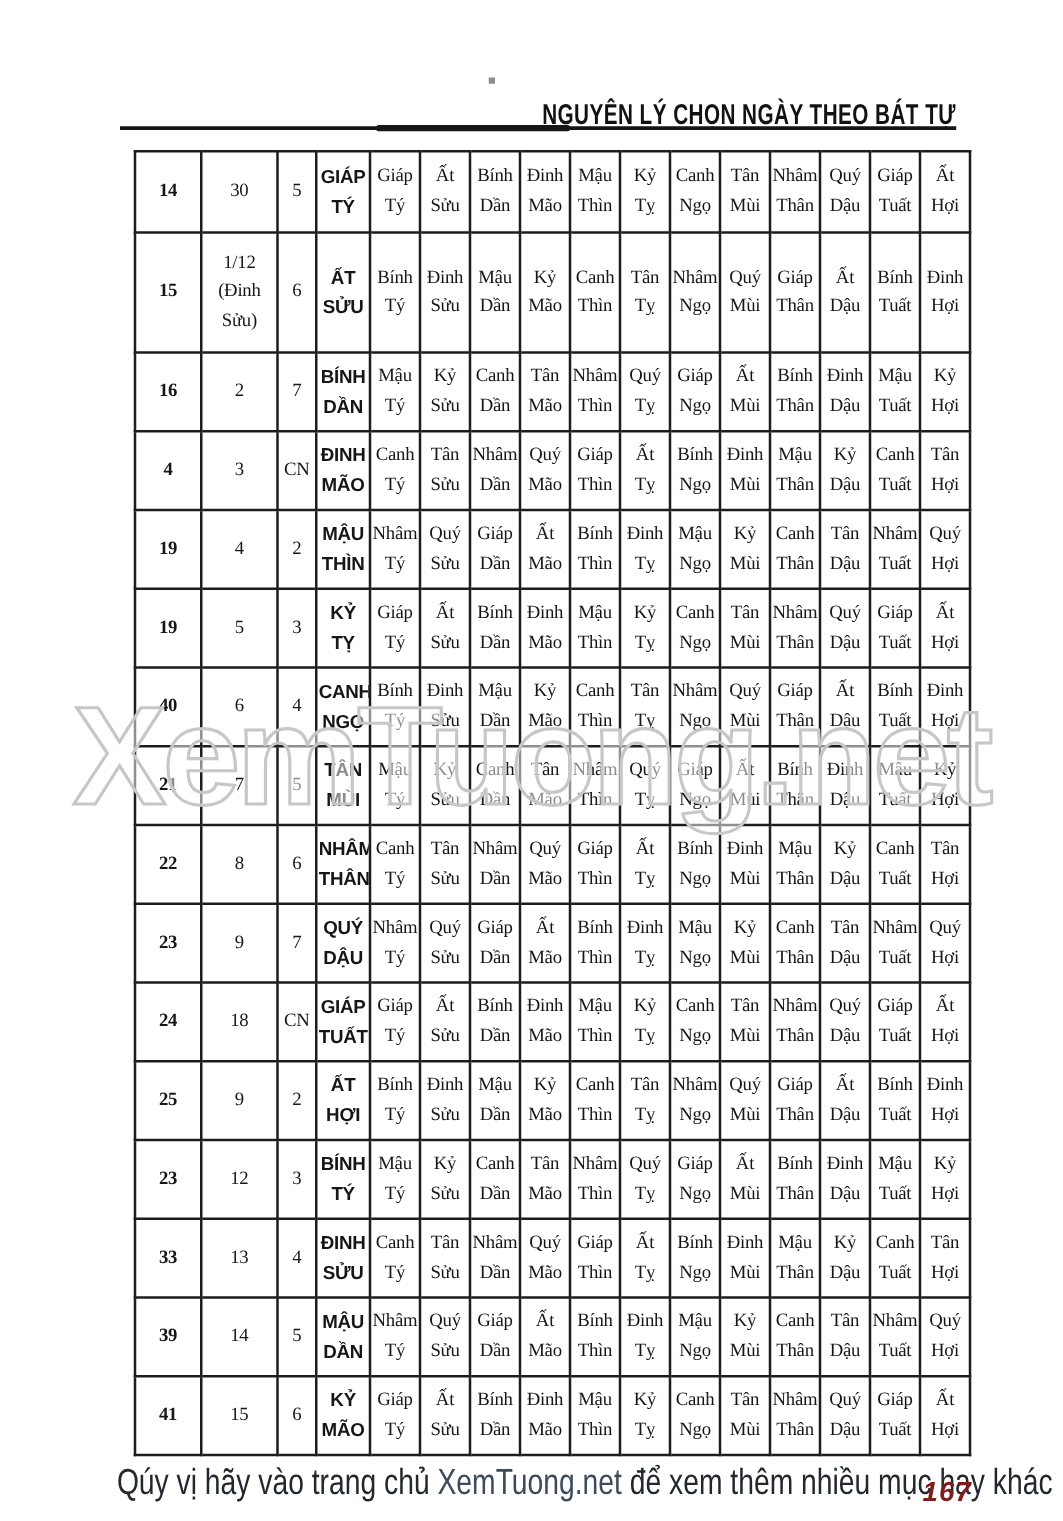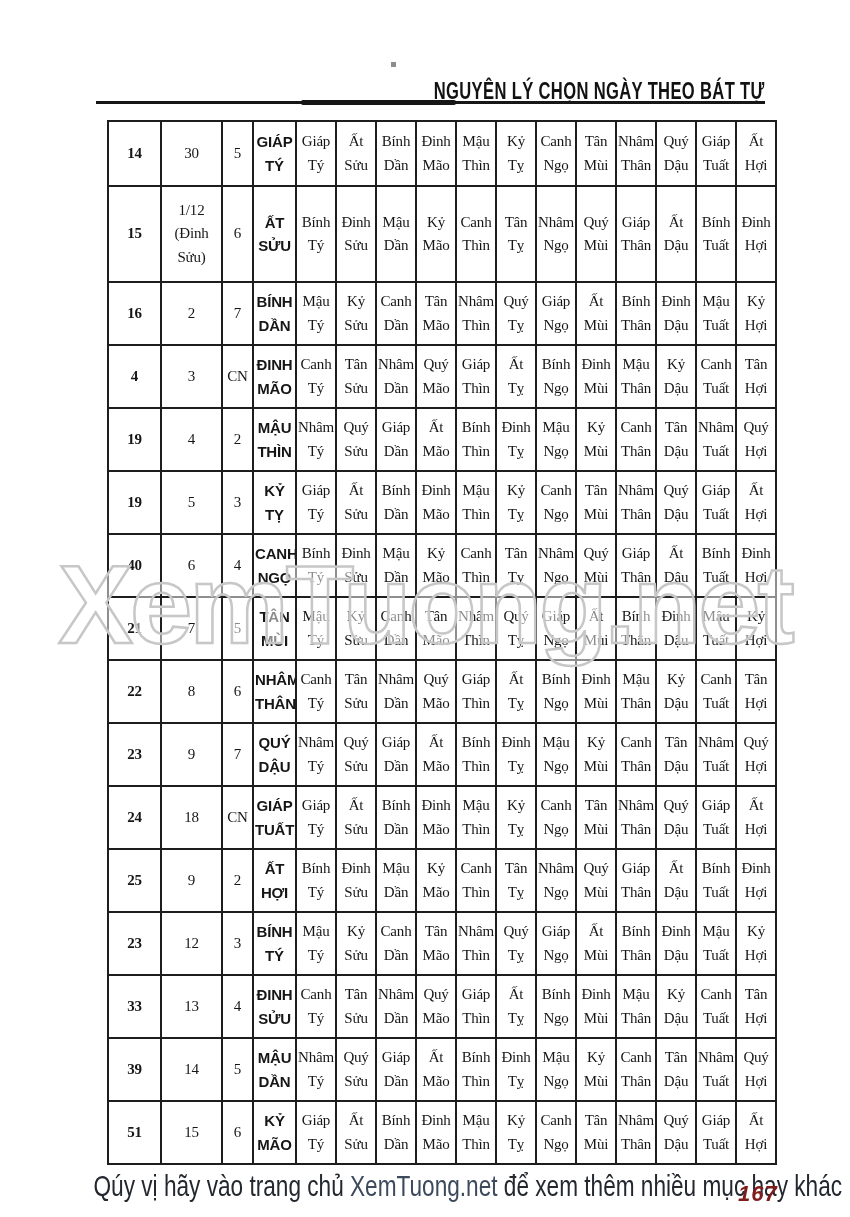--- a/index.html
+++ b/index.html
@@ -934,21 +934,21 @@
           <td class="c-hour">
             <span class="ln">Nhâm</span>
             <span class="ln">Tuất</span>
           </td>
           <td class="c-hour">
             <span class="ln">Quý</span>
             <span class="ln">Hợi</span>
           </td>
         </tr>
         <tr>
-          <td class="c-stt">51</td>
+          <td class="c-stt">41</td>
           <td class="c-date">15</td>
           <td class="c-thu">6</td>
           <td class="c-day">
             <span class="ln">KỶ</span>
             <span class="ln">MÃO</span>
           </td>
           <td class="c-hour">
             <span class="ln">Giáp</span>
             <span class="ln">Tý</span>
           </td>

